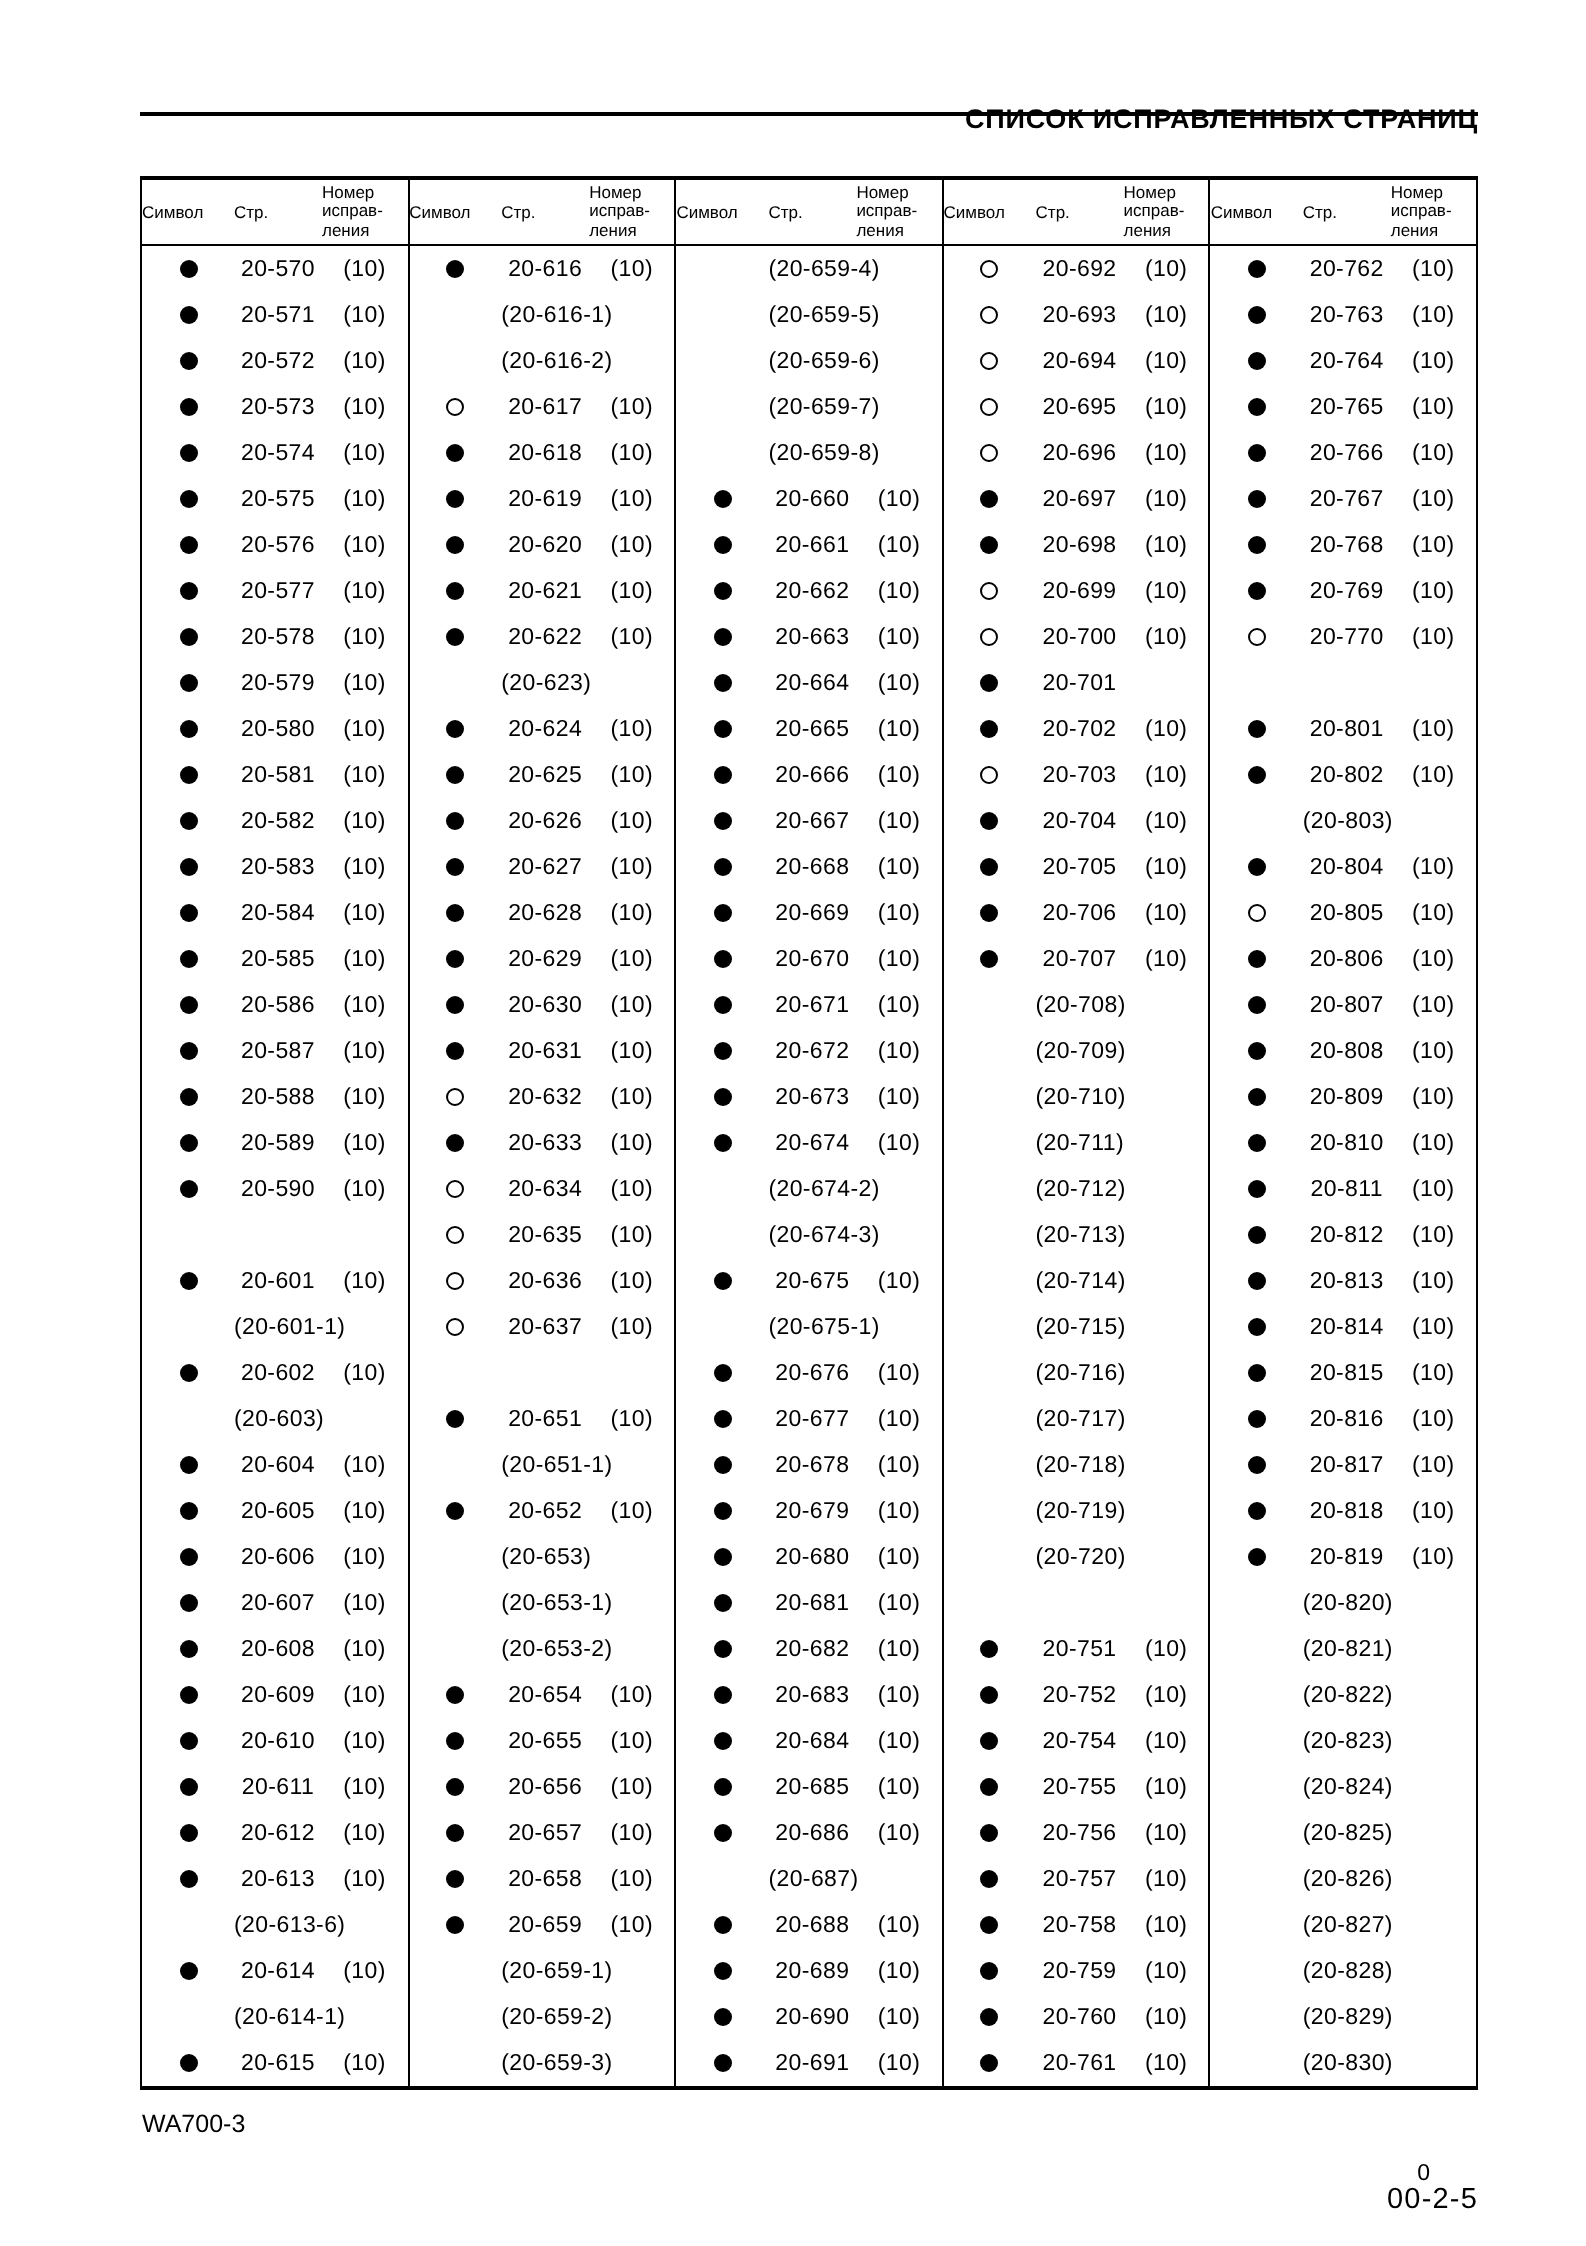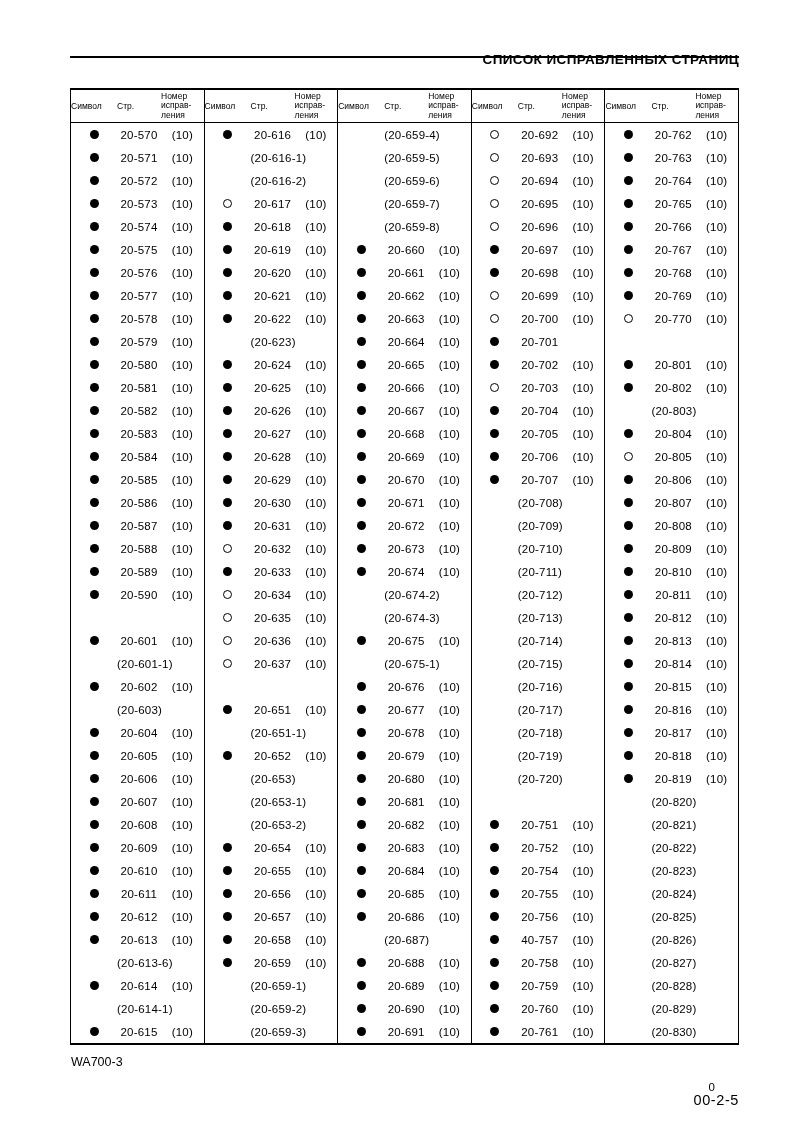--- a/index.html
+++ b/index.html
@@ -1082,21 +1082,21 @@
           <span class="c-sym">
             <i class="dot-filled"></i>
           </span>
           <span class="c-page">20-756</span>
           <span class="c-rev">(10)</span>
         </div>
         <div class="trow">
           <span class="c-sym">
             <i class="dot-filled"></i>
           </span>
-          <span class="c-page">40-757</span>
+          <span class="c-page">20-757</span>
           <span class="c-rev">(10)</span>
         </div>
         <div class="trow">
           <span class="c-sym">
             <i class="dot-filled"></i>
           </span>
           <span class="c-page">20-758</span>
           <span class="c-rev">(10)</span>
         </div>
         <div class="trow">

